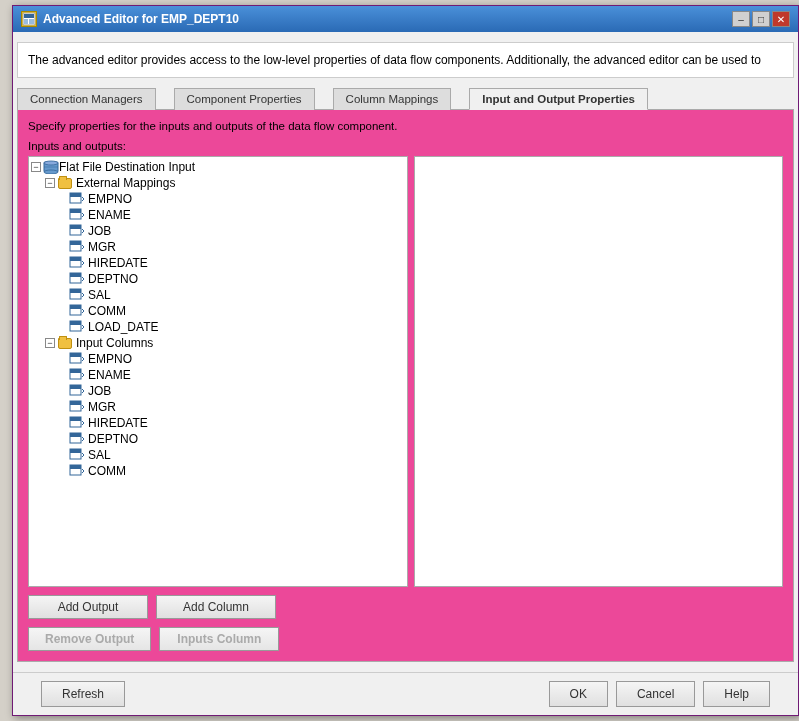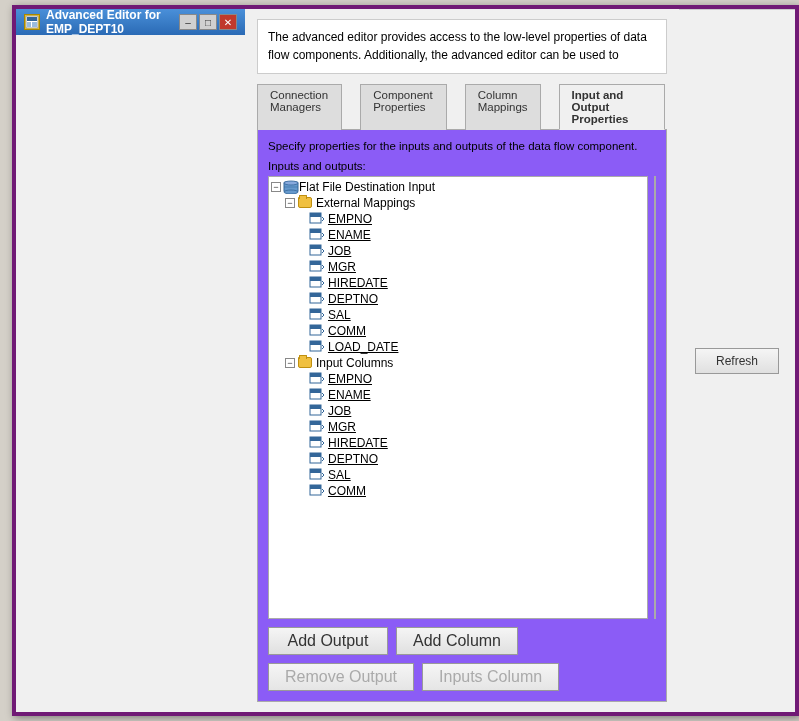--- a/index.html
+++ b/index.html
@@ -10,23 +10,24 @@
       align-items: center;
       justify-content: center;
       width: 799px;
       height: 721px;
     }
 
     .window {
       width: 789px;
       height: 711px;
       background: #f0f0f0;
-      border: 4px solid #701a75;
+      border: 1px solid #701a75;
       box-shadow: 2px 2px 8px rgba(0,0,0,0.4);
       display: flex;
+      flex-direction: column;
       margin-left: 12px;
     }
 
     .title-bar {
       background: linear-gradient(to bottom, #4a90d9, #2a6ab5);
       color: white;
       padding: 4px 8px;
       display: flex;
       align-items: center;
       gap: 6px;
@@ -71,21 +72,21 @@
 
     .title-bar-btn.close {
       background: #c0392b;
       color: white;
     }
 
     .window-body {
       flex: 1;
       display: flex;
       flex-direction: column;
-      padding: 10px 12px;
+      padding: 10px 4px;
     }
 
     .description-box {
       background: white;
       border: 1px solid #ccc;
       padding: 8px 10px;
       margin-bottom: 10px;
       font-size: 11.5px;
       line-height: 1.5;
       color: #000;
@@ -114,21 +115,21 @@
     .tab.active {
       background: #f0f0f0;
       border-bottom: 1px solid #f0f0f0;
       font-weight: bold;
       z-index: 2;
     }
 
     .tab-content {
       flex: 1;
       border: 1px solid #aaa;
-      background: #8b5cf6;
+      background: #ec4899;
       padding: 10px;
       display: flex;
       flex-direction: column;
       z-index: 0;
     }
 
     .tab-content-label {
       font-size: 11.5px;
       margin-bottom: 8px;
       color: #000;
@@ -166,21 +167,21 @@
       align-items: center;
       padding: 1px 2px;
       cursor: pointer;
       white-space: nowrap;
       font-size: 11.5px;
       color: #000;
     }
 
     .indent-0 { padding-left: 2px; }
     .indent-1 { padding-left: 16px; }
-    .indent-2 { padding-left: 30px; text-decoration: underline; }
+    .indent-2 { padding-left: 30px; }
 
     .tree-toggle {
       width: 10px;
       height: 10px;
       border: 1px solid #888;
       background: white;
       display: inline-flex;
       align-items: center;
       justify-content: center;
       font-size: 9px;
@@ -231,36 +232,37 @@
       display: flex;
       gap: 8px;
       margin-top: 8px;
     }
 
     .btn {
       padding: 4px 16px;
       border: 1px solid #999;
       background: linear-gradient(to bottom, #f5f5f5, #e0e0e0);
       cursor: pointer;
-      font-size: 16px;
+      font-size: 12px;
       min-width: 120px;
       color: #333;
     }
 
     .btn:disabled, .btn.disabled {
       color: #aaa;
       cursor: default;
       background: linear-gradient(to bottom, #f5f5f5, #e5e5e5);
+      font-weight: bold;
     }
 
     .footer {
       display: flex;
       align-items: center;
       justify-content: space-between;
-      padding: 8px 16px;
+      padding: 8px 28px;
       border-top: 1px solid #ccc;
       background: #f0f0f0;
     }
 
     .footer-left {
       display: flex;
       gap: 8px;
     }
 
     .footer-right {
@@ -526,14 +528,19 @@
         <button class="btn disabled" disabled="">Remove Output</button>
         <button class="btn disabled" disabled="">Inputs Column</button>
       </div>
     </div>
   </div>
 
   <div class="footer">
     <div class="footer-left">
       <button class="btn-footer">Refresh</button>
     </div>
+    <div class="footer-right">
+      <button class="btn-footer">OK</button>
+      <button class="btn-footer">Cancel</button>
+      <button class="btn-footer">Help</button>
+    </div>
   </div>
 </div>
 
 </body></html>

